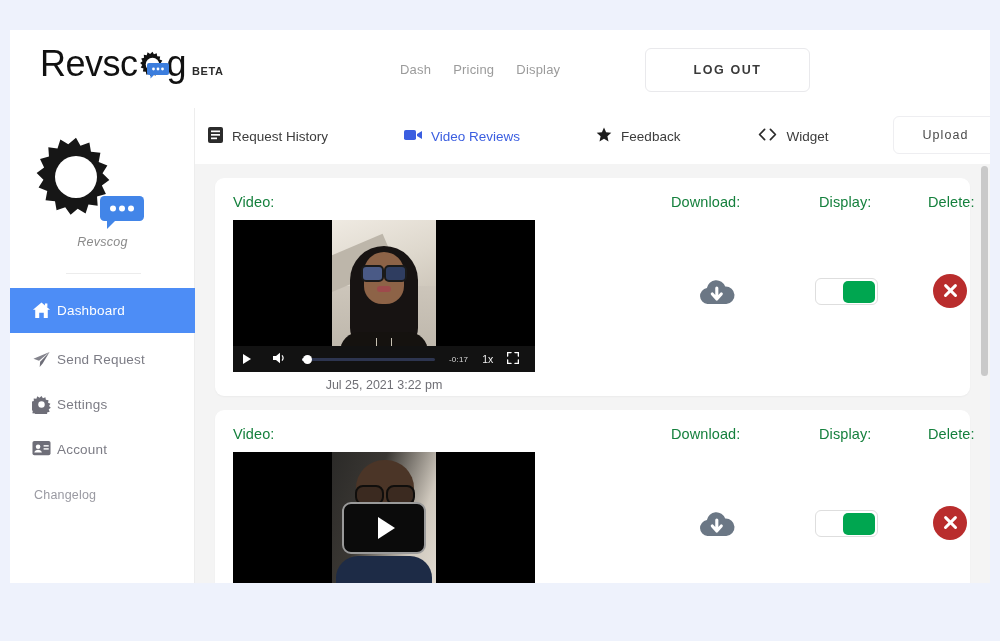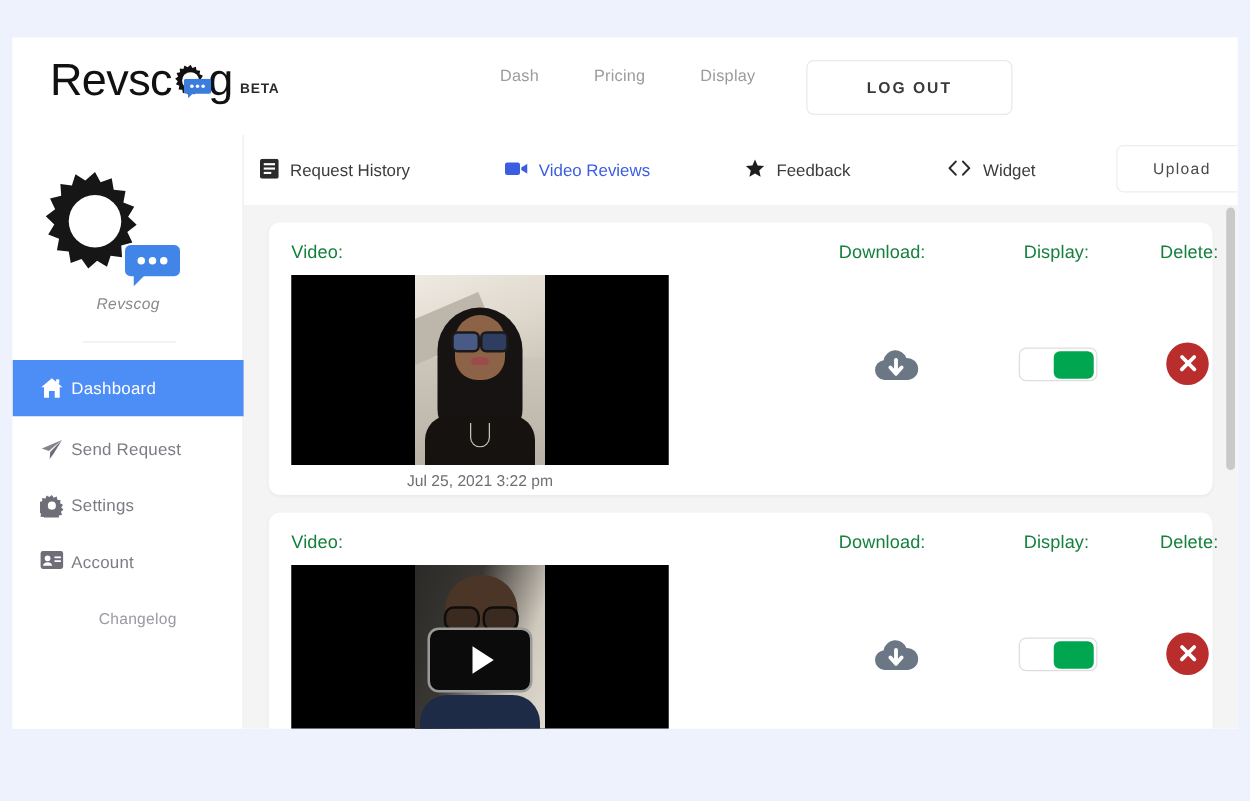--- a/index.html
+++ b/index.html
@@ -38,21 +38,21 @@
     display:inline-block; position:relative;
     width:29px; height:29px; vertical-align:-3px;
   }
   #brand-cog-wrap svg { position:absolute; left:0; top:0; }
   #brand-beta {
     font-size:11px; font-weight:700; color:#2b2b2b;
     letter-spacing:0.6px; margin-left:6px; padding-bottom:5px;
   }
   #top-nav {
     position:absolute; left:390px; top:0; height:78px;
-    display:flex; gap:44px;margin-top:23px;
+    display:flex; align-items:center; gap:22px;
   }
   .top-nav-link {
     font-size:13px; color:#9b9b9b; text-decoration:none;
     letter-spacing:0.2px;
   }
   #logout-button {
     position:absolute; left:635px; top:18px;
     width:165px; height:44px;
     border:1px solid #e9e9ec; border-radius:6px;
     background:#fff; display:flex; align-items:center; justify-content:center;
@@ -109,21 +109,21 @@
     padding-left:22px; gap:6px; cursor:pointer;
     font-size:13.5px; color:#7c7c85; letter-spacing:0.2px;
   }
   .sidebar-item + .sidebar-item { margin-top:0px; }
   .sidebar-item.active {
     background:#4d8df6; color:#ffffff; font-weight:500;
   }
   .sidebar-icon { width:19px; height:19px; display:block; flex:none; }
   #sidebar-item-dashboard { margin-bottom:4px; }
   #sidebar-item-send-request { margin-top:0px; }
-  #sidebar-item-changelog { padding-left:24px; font-size:12.5px; color:#9a9aa2;margin-left:45px; }
+  #sidebar-item-changelog { padding-left:24px; font-size:12.5px; color:#9a9aa2; }
 
   
   #content {
     position:absolute; left:185px; top:134px;
     width:795px; height:419px;
     background:#f4f4f4;
     overflow:hidden;
   }
   .video-card {
     position:relative;
@@ -471,20 +471,40 @@
       <div class="video-thumb">
         <div class="video-inner scene0">
           <div class="wall"></div>
             <div class="hair"></div>
             <div class="face"></div>
           <div class="glasses"></div>
             <div class="lips"></div>
             <div class="body"></div>
             <div class="chain"></div>
         </div>
+        <div class="video-controls">
+          <span class="vc-play"></span>
+          <span class="vc-vol">
+            <svg width="14" height="12" viewBox="0 0 14 12">
+                <path d="M0 4 L3 4 L7 0.8 L7 11.2 L3 8 L0 8 Z" fill="#ffffff"></path>
+                <path d="M9 3.4 a4 4 0 0 1 0 5.2" stroke="#ffffff" stroke-width="1.2" fill="none"></path>
+              </svg>
+          </span>
+          <span class="vc-progress">
+            <span class="vc-progress-fill" style="width: 4px;"></span>
+            <span class="vc-knob"></span>
+          </span>
+          <span class="vc-time">-0:17</span>
+          <span class="vc-speed">1x</span>
+          <span class="vc-full">
+            <svg width="12" height="12" viewBox="0 0 12 12">
+                <path d="M0.6 4 L0.6 0.6 L4 0.6 M8 0.6 L11.4 0.6 L11.4 4 M11.4 8 L11.4 11.4 L8 11.4 M4 11.4 L0.6 11.4 L0.6 8" stroke="#ffffff" stroke-width="1.4" fill="none" stroke-linecap="round"></path>
+              </svg>
+          </span>
+        </div>
       </div>
 
       <div class="video-date">Jul 25, 2021 3:22 pm</div>
 
       <span class="download-icon">
         <svg width="38" height="29" viewBox="0 0 38 29">
             <path d="M9.5 26 a8 8 0 0 1 -0.6 -15.9 a9.5 9.5 0 0 1 18.3 -1.6 a7.3 7.3 0 0 1 1.1 17.5 Z" fill="#6b7785"></path>
             <path d="M18.8 10 L18.8 19.5 M18.8 21 L14.3 16 M18.8 21 L23.3 16" stroke="#ffffff" stroke-width="3.1" fill="none" stroke-linecap="round" stroke-linejoin="round"></path>
           </svg>
       </span>

